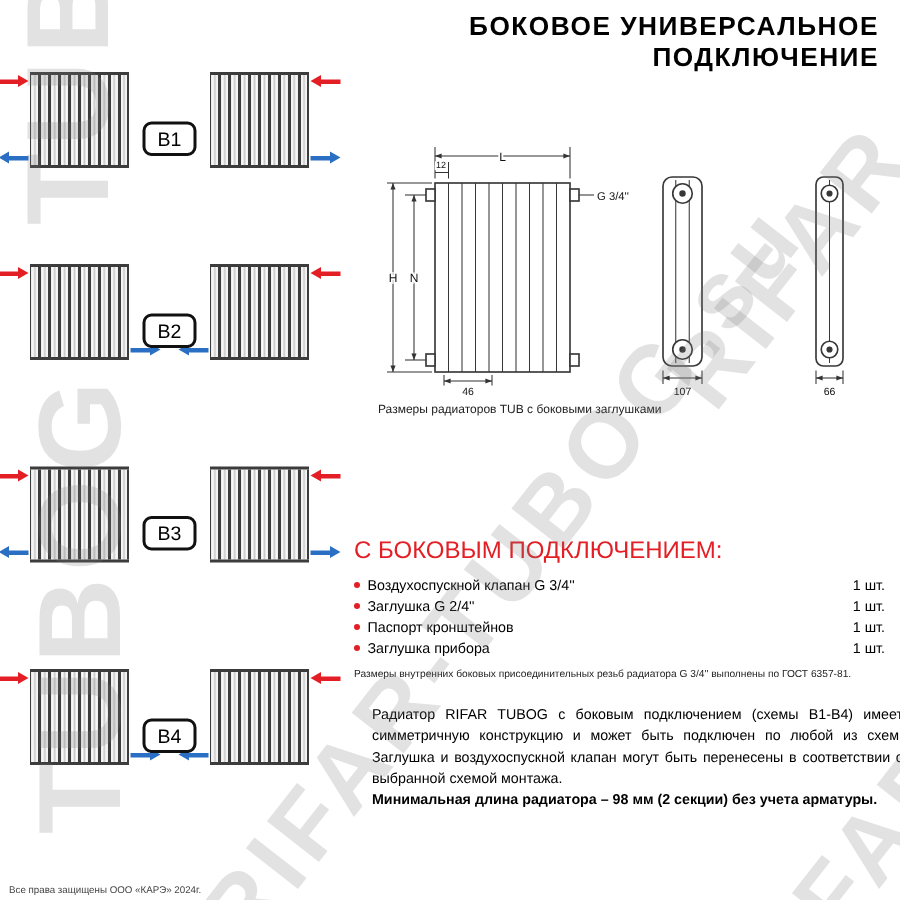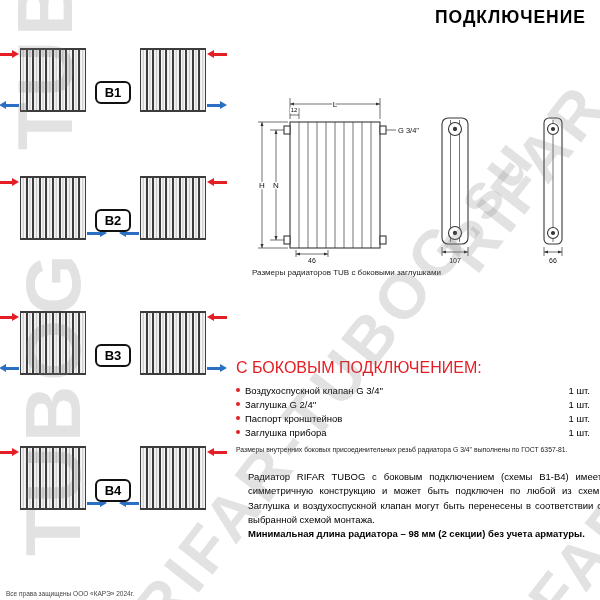--- a/index.html
+++ b/index.html
@@ -14,21 +14,21 @@
   .scheme{position:absolute;left:20px;width:186px;height:64px}
   .radwrap{position:absolute;top:0;width:66px;height:64px}
   .radwrap.l{left:0}
   .radwrap.r{left:120px}
   .radiator{position:absolute;inset:0;border-top:2px solid #3c3c3c;border-bottom:2px solid #3c3c3c;
     background:repeating-linear-gradient(90deg,
       #3c3c3c 0,#3c3c3c 1px,#ececec 1px,#fafafa 2px,#c9c9c9 3.3px,#fafafa 4.6px,
       #ececec 5.6px,#3c3c3c 5.6px,#3c3c3c 6.6px)}
   .scheme-label{position:absolute;left:75px;top:33px;width:32px;height:19px;border:2px solid #111;
     border-radius:6px;background:#fff;display:flex;align-items:center;justify-content:center;
-    font-size:13px;font-weight:700;z-index:2}
+    font-size:13px;font-weight:400;z-index:2}
   .arrow{position:absolute;width:20px;height:9px}
   .arrow::before{content:"";position:absolute;top:3.2px;height:2.6px;background:currentColor}
   .arrow::after{content:"";position:absolute;top:0;width:0;height:0;
     border-top:4.5px solid transparent;border-bottom:4.5px solid transparent}
   .dir-right::before{left:0;right:6px}
   .dir-right::after{right:0;border-left:7px solid currentColor}
   .dir-left::before{left:6px;right:0}
   .dir-left::after{left:0;border-right:7px solid currentColor}
   .supply{color:#e31e24}
   .return{color:#2b6fc4}
@@ -70,20 +70,21 @@
   .wm3{left:118px;top:600px;font-size:64px;transform:rotate(-52deg)}
   .wm4{left:430px;top:240px;font-size:64px;transform:rotate(-52deg)}
   .wm5{left:468px;top:648px;font-size:64px;transform:rotate(-52deg)}
 </style>
 </head>
 <body>
 
 <div class="page">
 
   <header class="title">
+    <div>БОКОВОЕ УНИВЕРСАЛЬНОЕ</div>
     <div>ПОДКЛЮЧЕНИЕ</div>
   </header>
 
   <div class="scheme" style="top:48px">
     <div class="radwrap l">
       <span class="arrow supply dir-right tl"></span>
       <span class="arrow return dir-left bl"></span>
       <div class="radiator"></div>
     </div>
     <div class="scheme-label">В1</div>

